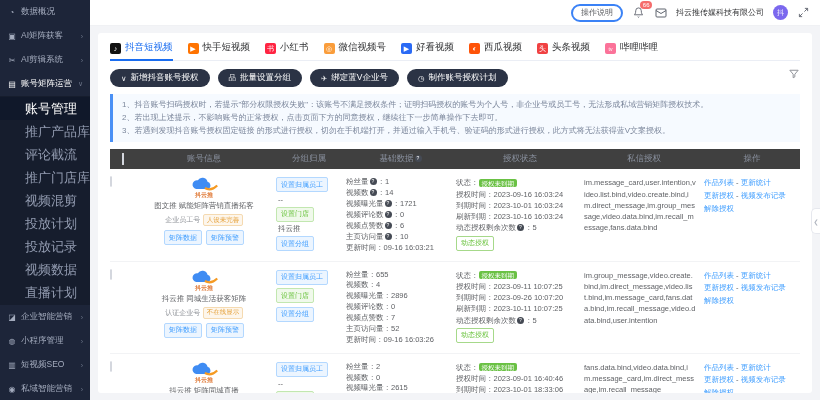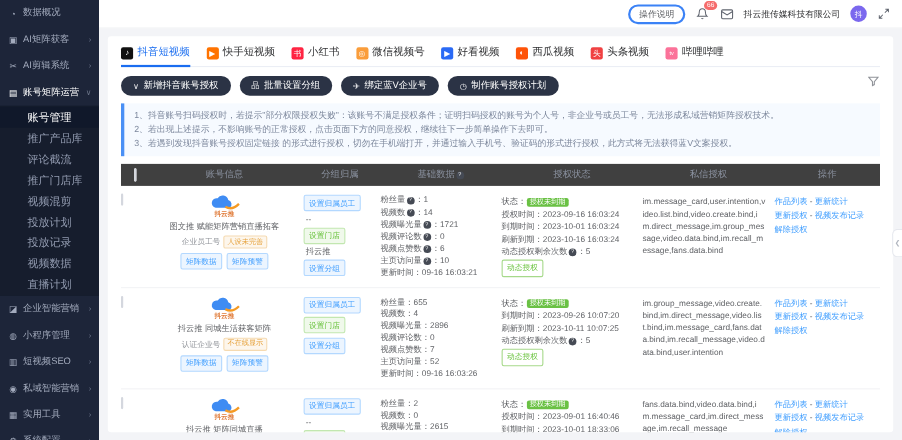--- a/index.html
+++ b/index.html
@@ -6,21 +6,21 @@
   html,body{width:820px;height:400px;overflow:hidden}
   body{font-family:"Liberation Sans",sans-serif;background:#f3f4f7;position:relative;font-size:10px;color:#303133}
 
   
   .sidebar{position:absolute;left:0;top:0;width:90px;height:400px;background:#1d2539;color:#a3abbd;z-index:3;overflow:hidden}
   .side-item{display:flex;align-items:center;gap:4px;padding:6px 7px;font-size:8.5px;cursor:pointer;white-space:nowrap}
   .side-item .ic{font-size:8px;width:10px;text-align:center;flex:none}
   .side-item .arrow{margin-left:auto;font-size:7px;color:#6b7488}
   .side-item.active{color:#ffffff}
   .submenu{background:#161d2d;padding:1px 0}
-  .sub-item{padding:2.5px 0 2.5px 25px;font-size:10px;color:#939cb1;cursor:pointer;white-space:nowrap}
+  .sub-item{padding:2.5px 0 2.5px 25px;font-size:13px;color:#939cb1;cursor:pointer;white-space:nowrap}
   .sub-item.active{color:#fff;background:#10182a}
 
   
   .topbar{position:absolute;left:90px;top:0;right:0;height:26px;background:#fff;display:flex;align-items:center;justify-content:flex-end;gap:9px;padding:0 10px;border-bottom:1px solid #f0f1f4;z-index:2}
   .help-btn{border:2px solid #3b82f6;border-radius:9px;padding:1.5px 8px;font-size:8px;color:#606266;cursor:pointer}
   .icon-btn{position:relative;width:13px;height:13px;color:#5f646e;cursor:pointer;display:flex;align-items:center;justify-content:center}
   .nbadge{position:absolute;top:-5px;right:-7px;background:#f56c6c;color:#fff;font-size:6px;border-radius:6px;padding:0 2.5px;line-height:8px}
   .company{font-size:8px;color:#303133}
   .avatar{width:15px;height:15px;border-radius:50%;background:#7b68ee;color:#fff;font-size:7px;display:flex;align-items:center;justify-content:center;cursor:pointer}
 
@@ -312,21 +312,21 @@
           </div>
           <div class="stats-cell">
             <div><span>粉丝量</span><span>：655</span></div>
             <div><span>视频数</span><span>：4</span></div>
             <div><span>视频曝光量</span><span>：2896</span></div>
             <div><span>视频评论数</span><span>：0</span></div>
             <div><span>视频点赞数</span><span>：7</span></div>
             <div><span>主页访问量</span><span>：52</span></div>
             <div>更新时间：09-16 16:03:26</div>
           </div>
-          <div class="auth-cell"><div><span>状态：</span><span class="sbdg green">授权未到期</span></div><div><span>到期时间</span><span>：2023-09-26 10:07:20</span></div><div><span>刷新到期</span><span>：2023-10-11 10:07:25</span></div><div><span>动态授权剩余次数</span><span class="info-i">?</span><span>：5</span></div><span class="btn-green-o">动态授权</span></div>
+          <div class="auth-cell"><div><span>状态：</span><span class="sbdg green">授权未到期</span></div><div><span>授权时间</span><span>：2023-09-11 10:07:25</span></div><div><span>到期时间</span><span>：2023-09-26 10:07:20</span></div><div><span>刷新到期</span><span>：2023-10-11 10:07:25</span></div><div><span>动态授权剩余次数</span><span class="info-i">?</span><span>：5</span></div><span class="btn-green-o">动态授权</span></div>
           <div class="scopes-cell">im.group_message,video.create.bind,im.direct_message,video.list.bind,im.message_card,fans.data.bind,im.recall_message,video.data.bind,user.intention</div>
           <div class="ops-cell">
             <div><a>作品列表</a><span> - </span><a>更新统计</a></div>
             <div><a>更新授权</a><span> - </span><a>视频发布记录</a></div>
             <div><a>解除授权</a></div>
           </div>
         </div>
         <div class="trow">
           <div><span class="checkbox"></span></div>
           <div class="acc">

